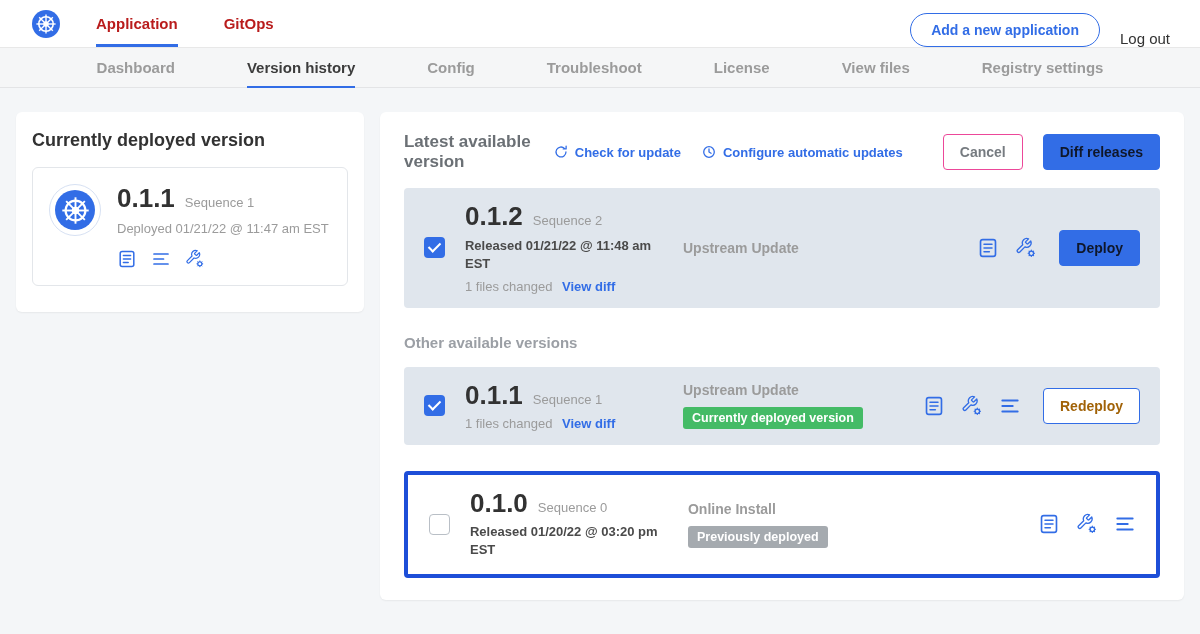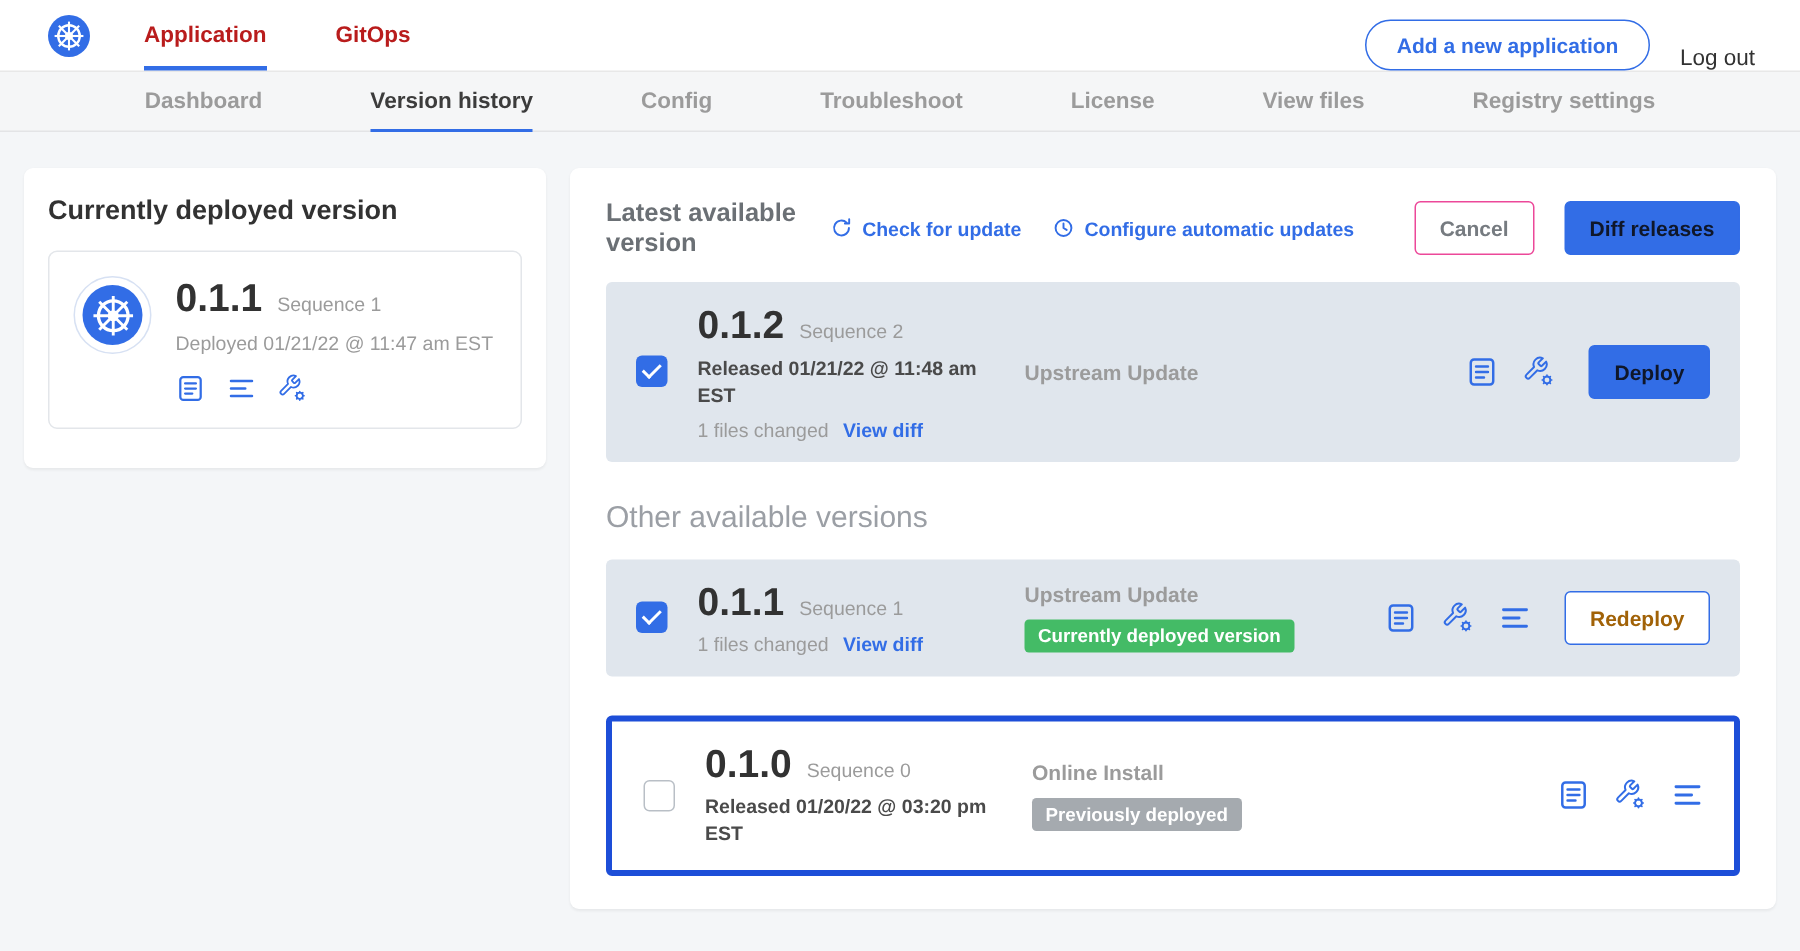--- a/index.html
+++ b/index.html
@@ -66,21 +66,21 @@
   .action-link { display:flex; align-items:center; gap:6px; color:#326de6;
                  font-size:13px; font-weight:600; cursor:pointer; white-space:nowrap; }
   .action-link svg { width:16px; height:16px; }
   .vh-spacer { flex:1; }
   .btn { font-family:inherit; font-size:14px; font-weight:700; border-radius:4px;
          padding:9px 16px; cursor:pointer; white-space:nowrap; }
   .btn-secondary { background:#fff; border:1px solid #ec4899; color:#767b80; }
   .btn-primary { background:#326de6; border:1px solid #326de6; color:#0f172a; }
   .btn-outline { background:#fff; border:1px solid #326de6; color:#a16207; }
 
-  .other-title { margin:26px 0 0; font-size:20px; font-weight:400; color:#9b9fa5; }
+  .other-title { margin:26px 0 0; font-size:15px; font-weight:700; color:#9b9fa5; }
 
   .version-row { display:flex; align-items:center; border-radius:4px;
                  padding:14px 20px; margin-top:16px; }
   .version-row.selected { background:#e0e6ed; }
   .version-row.plain { background:#fff; border:4px solid #1d4ed8; margin-top:26px;padding-left:21px; }
 
   .checkbox { width:21px; height:21px; border-radius:4px; margin-right:20px;
               flex:0 0 auto; cursor:pointer; }
   .checkbox.checked { background:#326de6; position:relative; }
   .checkbox.checked::after { content:""; position:absolute; left:7px; top:3px;

